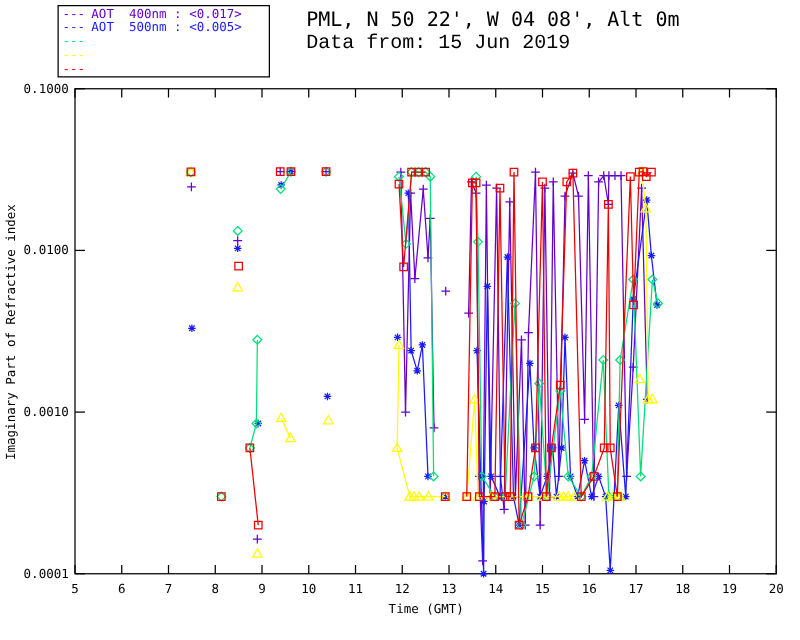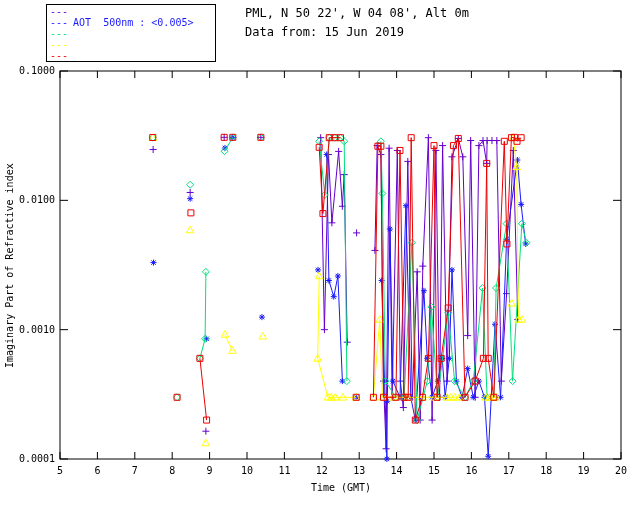--- a/index.html
+++ b/index.html
@@ -4,23 +4,23 @@
 <style>
   html,body{margin:0;padding:0;background:#fff;}
   .canvas{position:relative;width:640px;height:512px;background:#fff;overflow:hidden;
           font-family:"DejaVu Sans Mono","Liberation Mono",monospace;}
   svg{position:absolute;left:0;top:0;}
   .tick{font:10px "DejaVu Sans Mono","Liberation Mono",monospace;fill:#000;}
   .legend{position:absolute;left:46px;top:4px;width:170px;height:58px;border:1px solid #000;
           background:#fff;box-sizing:border-box;padding:1px 3px;z-index:3;}
   .legend-row{display:flex;gap:5px;height:11px;line-height:11px;font-size:10px;white-space:pre;}
   .legend-row .dash{letter-spacing:0px;}
-  .hdr{position:absolute;font-size:12px;color:#000;white-space:pre;z-index:3;text-align:center;}
+  .hdr{position:absolute;font-size:16px;color:#000;white-space:pre;z-index:3;text-align:center;}
   #hdr1{left:245px;top:6px;}
-  #hdr2{left:245px;top:25px;}
+  #hdr2{left:245px;top:25px;font-family:Liberation Mono, monospace;}
   .xlab{position:absolute;left:0;top:482px;width:682px;text-align:center;font-size:10px;color:#000;}
   .ylab{position:absolute;left:4px;top:368px;font-size:10px;color:#000;white-space:pre;
         transform:rotate(-90deg);transform-origin:0 0;}
 </style>
 </head>
 <body>
 
 <div class="canvas">
   <svg id="plot" width="640" height="512">
       <rect x="60" y="71" width="561" height="388" fill="none" stroke="#000" stroke-width="1"></rect>
@@ -305,21 +305,21 @@
       <path d="M485.22999999999996 355.3591049503821H491.22999999999996V361.3591049503821H485.22999999999996Z" stroke="#ee0000" fill="none" stroke-width="1"></path>
       <path d="M490.84000000000003 394.29231772292366H496.84000000000003V400.29231772292366H490.84000000000003Z" stroke="#ee0000" fill="none" stroke-width="1"></path>
       <path d="M501.31199999999995 138.30999304864378H507.31199999999995V144.30999304864378H501.31199999999995Z" stroke="#ee0000" fill="none" stroke-width="1"></path>
       <path d="M503.93 240.9499871025164H509.93V246.9499871025164H503.93Z" stroke="#ee0000" fill="none" stroke-width="1"></path>
       <path d="M508.418 134.6972207778157H514.418V140.6972207778157H508.418Z" stroke="#ee0000" fill="none" stroke-width="1"></path>
       <path d="M511.40999999999997 134.33010343828386H517.41V140.33010343828386H511.40999999999997Z" stroke="#ee0000" fill="none" stroke-width="1"></path>
       <path d="M514.028 138.30999304864378H520.028V144.30999304864378H514.028Z" stroke="#ee0000" fill="none" stroke-width="1"></path>
       <path d="M518.1419999999999 134.6972207778157H524.1419999999999V140.6972207778157H518.1419999999999Z" stroke="#ee0000" fill="none" stroke-width="1"></path>
     </svg>
   <div class="legend" id="legend">
-      <div class="legend-row" style="color: rgb(102, 0, 204);"><span class="dash">---</span></div>
+      <div class="legend-row" style="color: rgb(102, 0, 204);"><span class="dash">---</span><span>AOT  400nm : &lt;0.017&gt;</span></div>
       <div class="legend-row" style="color: rgb(26, 26, 255);"><span class="dash">---</span><span>AOT  500nm : &lt;0.005&gt;</span></div>
       <div class="legend-row" style="color: rgb(0, 224, 122);"><span class="dash">---</span></div>
       <div class="legend-row" style="color: rgb(255, 255, 0);"><span class="dash">---</span></div>
       <div class="legend-row" style="color: rgb(238, 0, 0);"><span class="dash">---</span></div>
     </div>
   <div class="hdr" id="hdr1">PML, N 50 22', W 04 08', Alt 0m</div>
   <div class="hdr" id="hdr2">Data from: 15 Jun 2019</div>
   <div class="ylab">Imaginary Part of Refractive index</div>
   <div class="xlab">Time (GMT)</div>
 </div>

